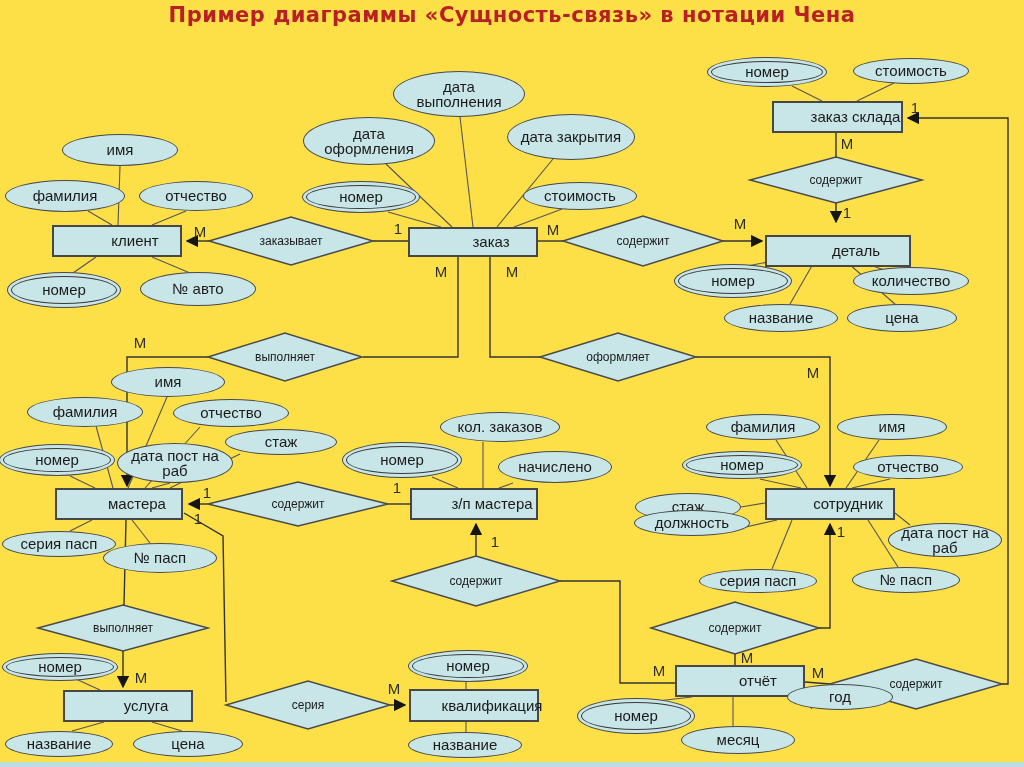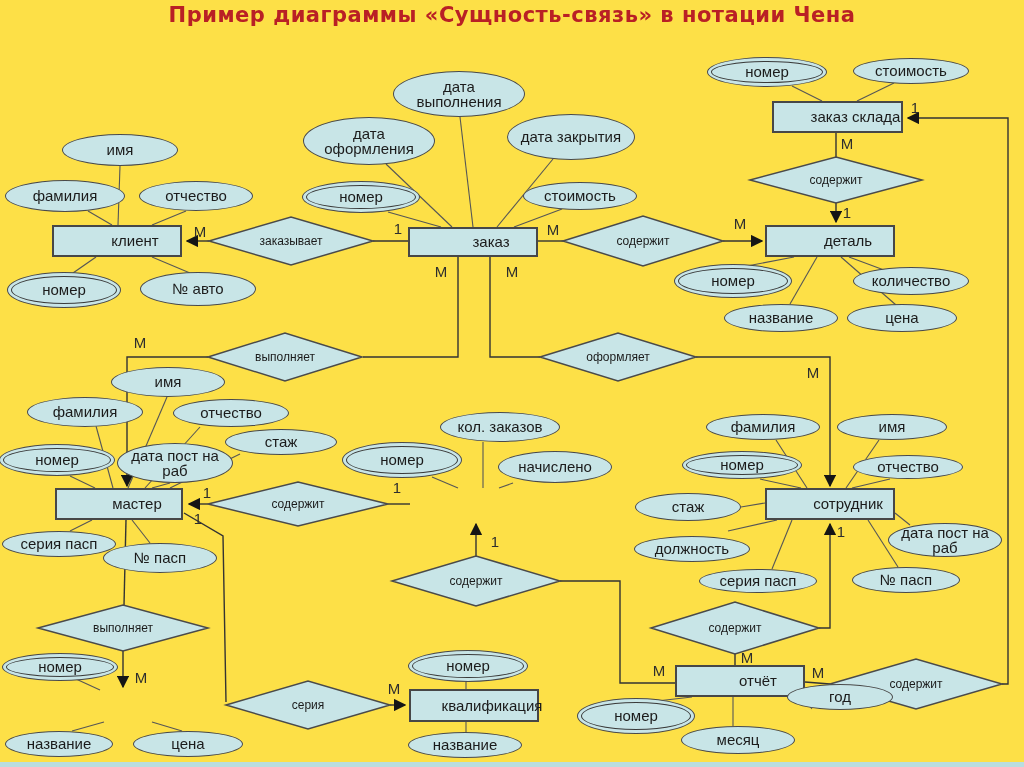--- a/index.html
+++ b/index.html
@@ -114,23 +114,25 @@
       <polygon points="38,628 123,605 208,628 123,651"></polygon>
       <polygon points="226,705 308,681 390,705 308,729"></polygon>
       <polygon points="651,628 735,602 819,628 735,654"></polygon>
       <polygon points="830,684 916,659 1002,684 916,709"></polygon>
     </g>
   </svg>
 
   <div class="node entity" style="left:52px;top:225px;width:130px;height:32px">клиент</div>
   <div class="node entity" style="left:408px;top:227px;width:130px;height:30px">заказ</div>
   <div class="node entity" style="left:772px;top:101px;width:131px;height:32px">заказ склада</div>
-  <div class="node entity" style="left:765px;top:225px;width:130px;height:32px">деталь</div>
-  <div class="node entity" style="left:55px;top:488px;width:128px;height:32px">мастер</div>
+  <div class="node entity" style="left:765px;top:235px;width:146px;height:32px">деталь</div>
+  <div class="node entity" style="left:55px;top:488px;width:128px;height:32px">мастера</div>
+  <div class="node entity" style="left:410px;top:488px;width:128px;height:32px">з/п мастера</div>
   <div class="node entity" style="left:765px;top:488px;width:130px;height:32px">сотрудник</div>
+  <div class="node entity" style="left:63px;top:690px;width:130px;height:32px">услуга</div>
   <div class="node entity" style="left:409px;top:689px;width:130px;height:33px">квалификация</div>
   <div class="node entity" style="left:675px;top:665px;width:130px;height:32px">отчёт</div>
 
   <div class="node attr" style="left:62px;top:134px;width:116px;height:32px">имя</div>
   <div class="node attr" style="left:5px;top:180px;width:120px;height:32px">фамилия</div>
   <div class="node attr" style="left:139px;top:181px;width:114px;height:30px">отчество</div>
   <div class="node attr key" style="left:7px;top:272px;width:114px;height:36px">номер</div>
   <div class="node attr" style="left:140px;top:272px;width:116px;height:34px">№ авто</div>
 
   <div class="node attr" style="left:393px;top:71px;width:132px;height:46px">дата выполнения</div>
@@ -158,21 +160,21 @@
 
   <div class="node attr" style="left:440px;top:412px;width:120px;height:30px">кол. заказов</div>
   <div class="node attr key" style="left:342px;top:442px;width:120px;height:36px">номер</div>
   <div class="node attr" style="left:498px;top:451px;width:114px;height:32px">начислено</div>
 
   <div class="node attr" style="left:706px;top:414px;width:114px;height:26px">фамилия</div>
   <div class="node attr" style="left:837px;top:414px;width:110px;height:26px">имя</div>
   <div class="node attr key" style="left:682px;top:451px;width:120px;height:28px">номер</div>
   <div class="node attr" style="left:853px;top:455px;width:110px;height:24px">отчество</div>
   <div class="node attr" style="left:635px;top:493px;width:106px;height:28px">стаж</div>
-  <div class="node attr" style="left:634px;top:536px;width:116px;height:26px">должность</div>
+  <div class="node attr" style="left:634px;top:510px;width:116px;height:26px">должность</div>
   <div class="node attr" style="left:888px;top:523px;width:114px;height:34px">дата пост на раб</div>
   <div class="node attr" style="left:699px;top:569px;width:118px;height:24px">серия пасп</div>
   <div class="node attr" style="left:852px;top:567px;width:108px;height:26px">№ пасп</div>
 
   <div class="node attr key" style="left:2px;top:653px;width:116px;height:28px">номер</div>
   <div class="node attr" style="left:5px;top:731px;width:108px;height:26px">название</div>
   <div class="node attr" style="left:133px;top:731px;width:110px;height:26px">цена</div>
 
   <div class="node attr key" style="left:408px;top:650px;width:120px;height:32px">номер</div>
   <div class="node attr" style="left:408px;top:732px;width:114px;height:26px">название</div>

